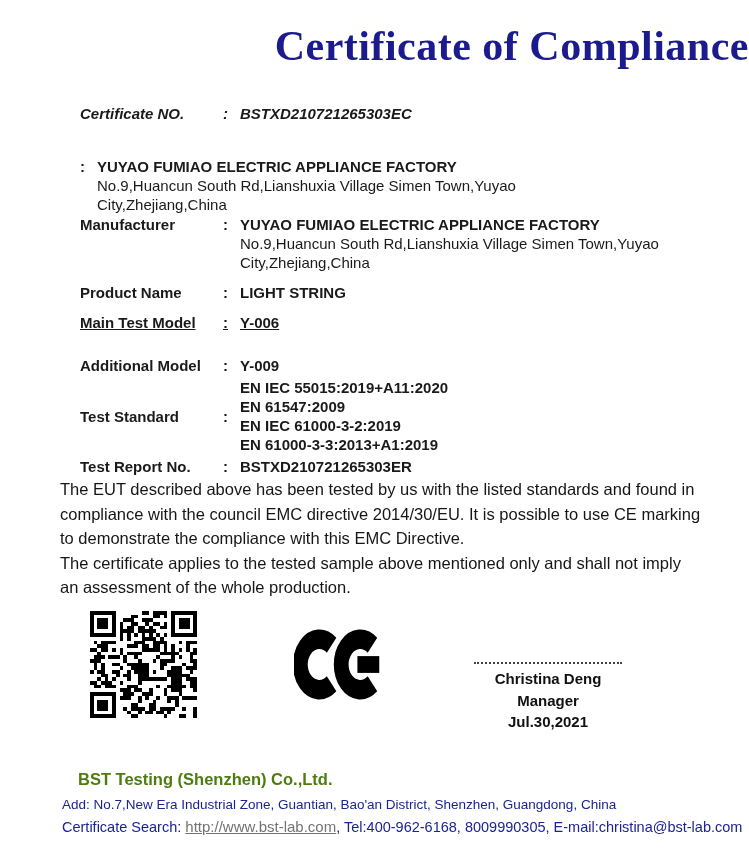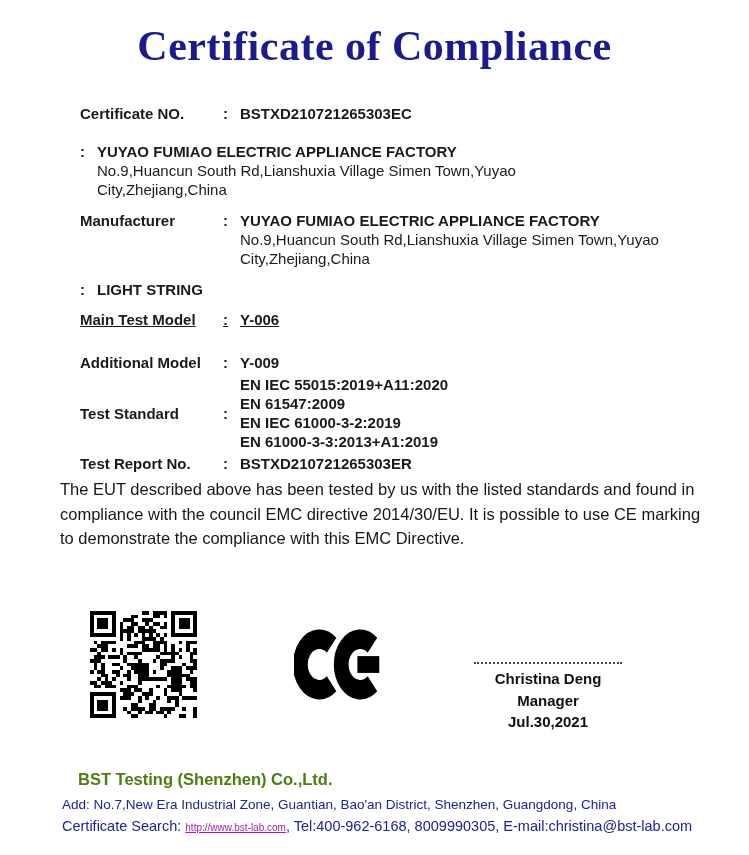--- a/index.html
+++ b/index.html
@@ -9,43 +9,43 @@
     width: 749px;
     height: 855px;
     background: #ffffff;
     font-family: "Liberation Sans", sans-serif;
     color: #1a1a1a;
     overflow: hidden;
   }
   .title {
     position: absolute;
     top: 22px; left: 0; right: 0;
-    text-align: center;
+    text-align: right;
     font-family: "Liberation Serif", serif;
     font-weight: bold;
     font-size: 42px;
     letter-spacing: 0.5px;
     color: #1b1b8e;
   }
   .rows {
     position: absolute;
     top: 104px; left: 80px;
     width: 615px;
     font-size: 15px;
     line-height: 19px;
   }
   .row { display: flex; align-items: flex-start; }
   .row.v-center { align-items: center; }
   .row .lbl { width: 143px; font-weight: bold; flex: none; }
   .row .colon { width: 17px; font-weight: bold; flex: none; }
   .row .val { flex: 1; font-weight: bold; }
   .addr { font-weight: normal; }
-  .mb-lg { margin-bottom: 19px; }
+  .mb-lg { margin-bottom: 34px; font-style: italic; }
   .mb-xs { margin-bottom: 1px; }
-  .mb-md { margin-bottom: 11px; margin-top: 12px; }
+  .mb-md { margin-bottom: 11px; }
   .mb-sm { margin-bottom: 24px; text-decoration: underline; }
   .mb-2  { margin-bottom: 3px; }
   .statement {
     position: absolute;
     top: 477px; left: 60px;
     width: 642px;
     font-size: 16.5px;
     line-height: 24.5px;
     color: #161616;
   }
@@ -89,23 +89,23 @@
     font-size: 13.5px;
     color: #1c2396;
   }
   .footer-search {
     position: absolute;
     top: 818px; left: 62px;
     font-size: 14.5px;
     color: #1c2396;
   }
   .footer-search a, .footer-search .url {
-    color: #a21caf;
+    color: #737373;
     text-decoration: underline;
-    font-size: 10px;
+    font-size: 15px;
     cursor: pointer;
   }
 </style>
 </head>
 <body>
 
 <div class="page">
 
   <div class="title">Certificate of Compliance</div>
 
@@ -130,20 +130,21 @@
       <div class="lbl">Manufacturer</div>
       <div class="colon">:</div>
       <div class="val">
         <div>YUYAO FUMIAO ELECTRIC APPLIANCE FACTORY</div>
         <div class="addr">No.9,Huancun South Rd,Lianshuxia Village Simen Town,Yuyao</div>
         <div class="addr">City,Zhejiang,China</div>
       </div>
     </div>
 
     <div class="row mb-md">
+      <div class="lbl">Product Name</div>
       <div class="colon">:</div>
       <div class="val">LIGHT STRING</div>
     </div>
 
     <div class="row mb-sm">
       <div class="lbl">Main Test Model</div>
       <div class="colon">:</div>
       <div class="val">Y-006</div>
     </div>
 
@@ -169,20 +170,21 @@
         <div>Test Report No.</div>
       </div>
       <div class="colon">:</div>
       <div class="val">BSTXD210721265303ER</div>
     </div>
 
   </div>
 
   <div class="statement">
     <p>The EUT described above has been tested by us with the listed standards and found in compliance with the council EMC directive 2014/30/EU. It is possible to use CE marking to demonstrate the compliance with this EMC Directive.</p>
+    <p>The certificate applies to the tested sample above mentioned only and shall not imply an assessment of the whole production.</p>
   </div>
 
   <div class="qr">
     <svg id="qr-svg" viewBox="0 0 29 29" fill="#000">
         <rect x="0" y="0" width="1" height="1"></rect>
         <rect x="1" y="0" width="1" height="1"></rect>
         <rect x="2" y="0" width="1" height="1"></rect>
         <rect x="3" y="0" width="1" height="1"></rect>
         <rect x="4" y="0" width="1" height="1"></rect>
         <rect x="5" y="0" width="1" height="1"></rect>

